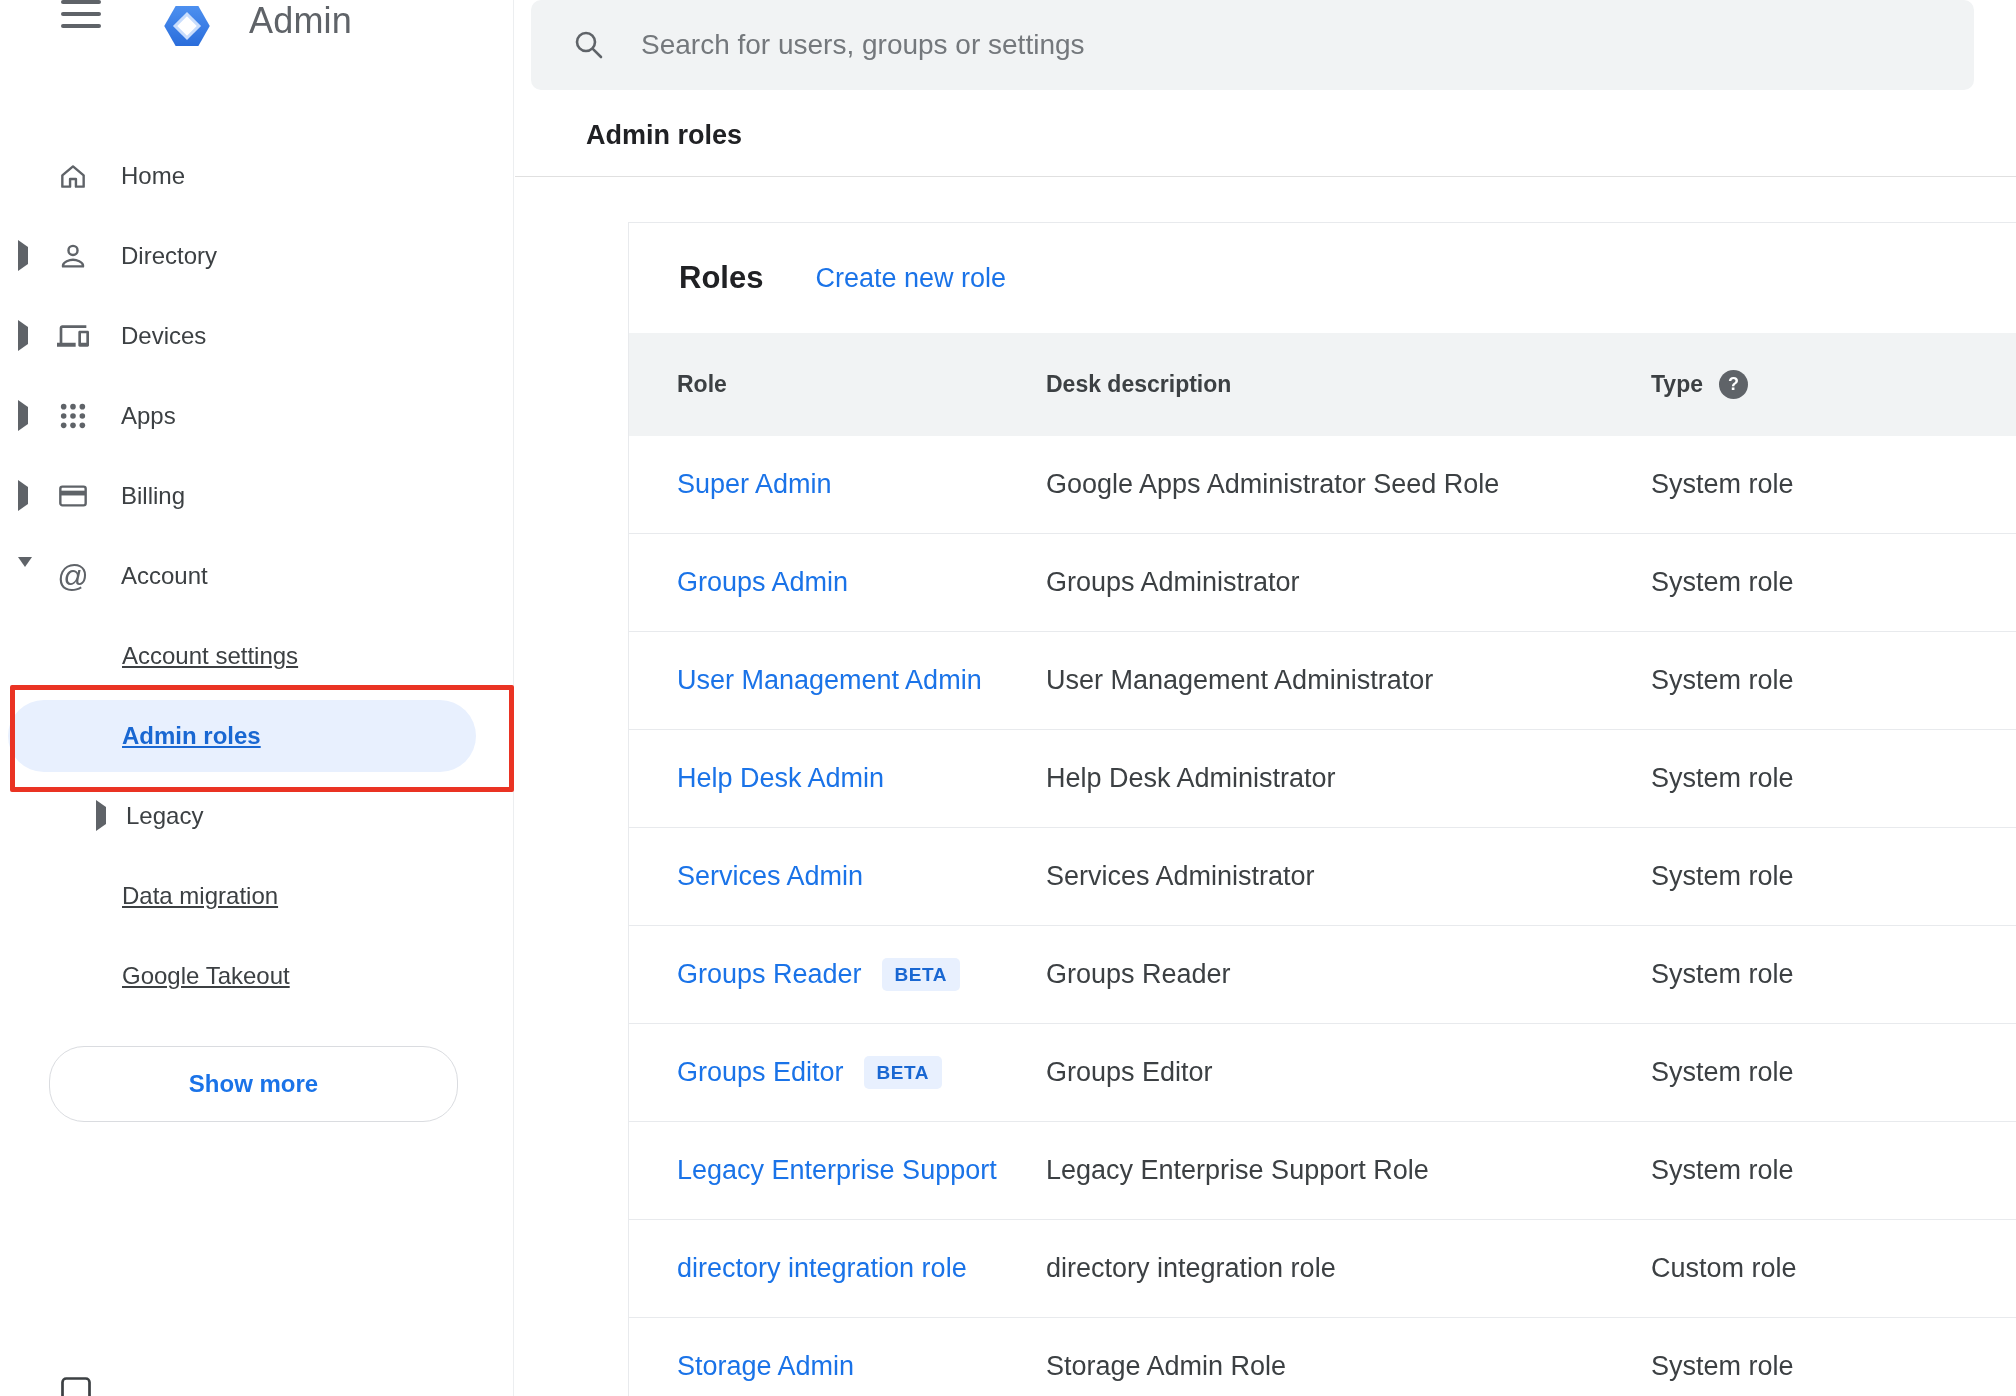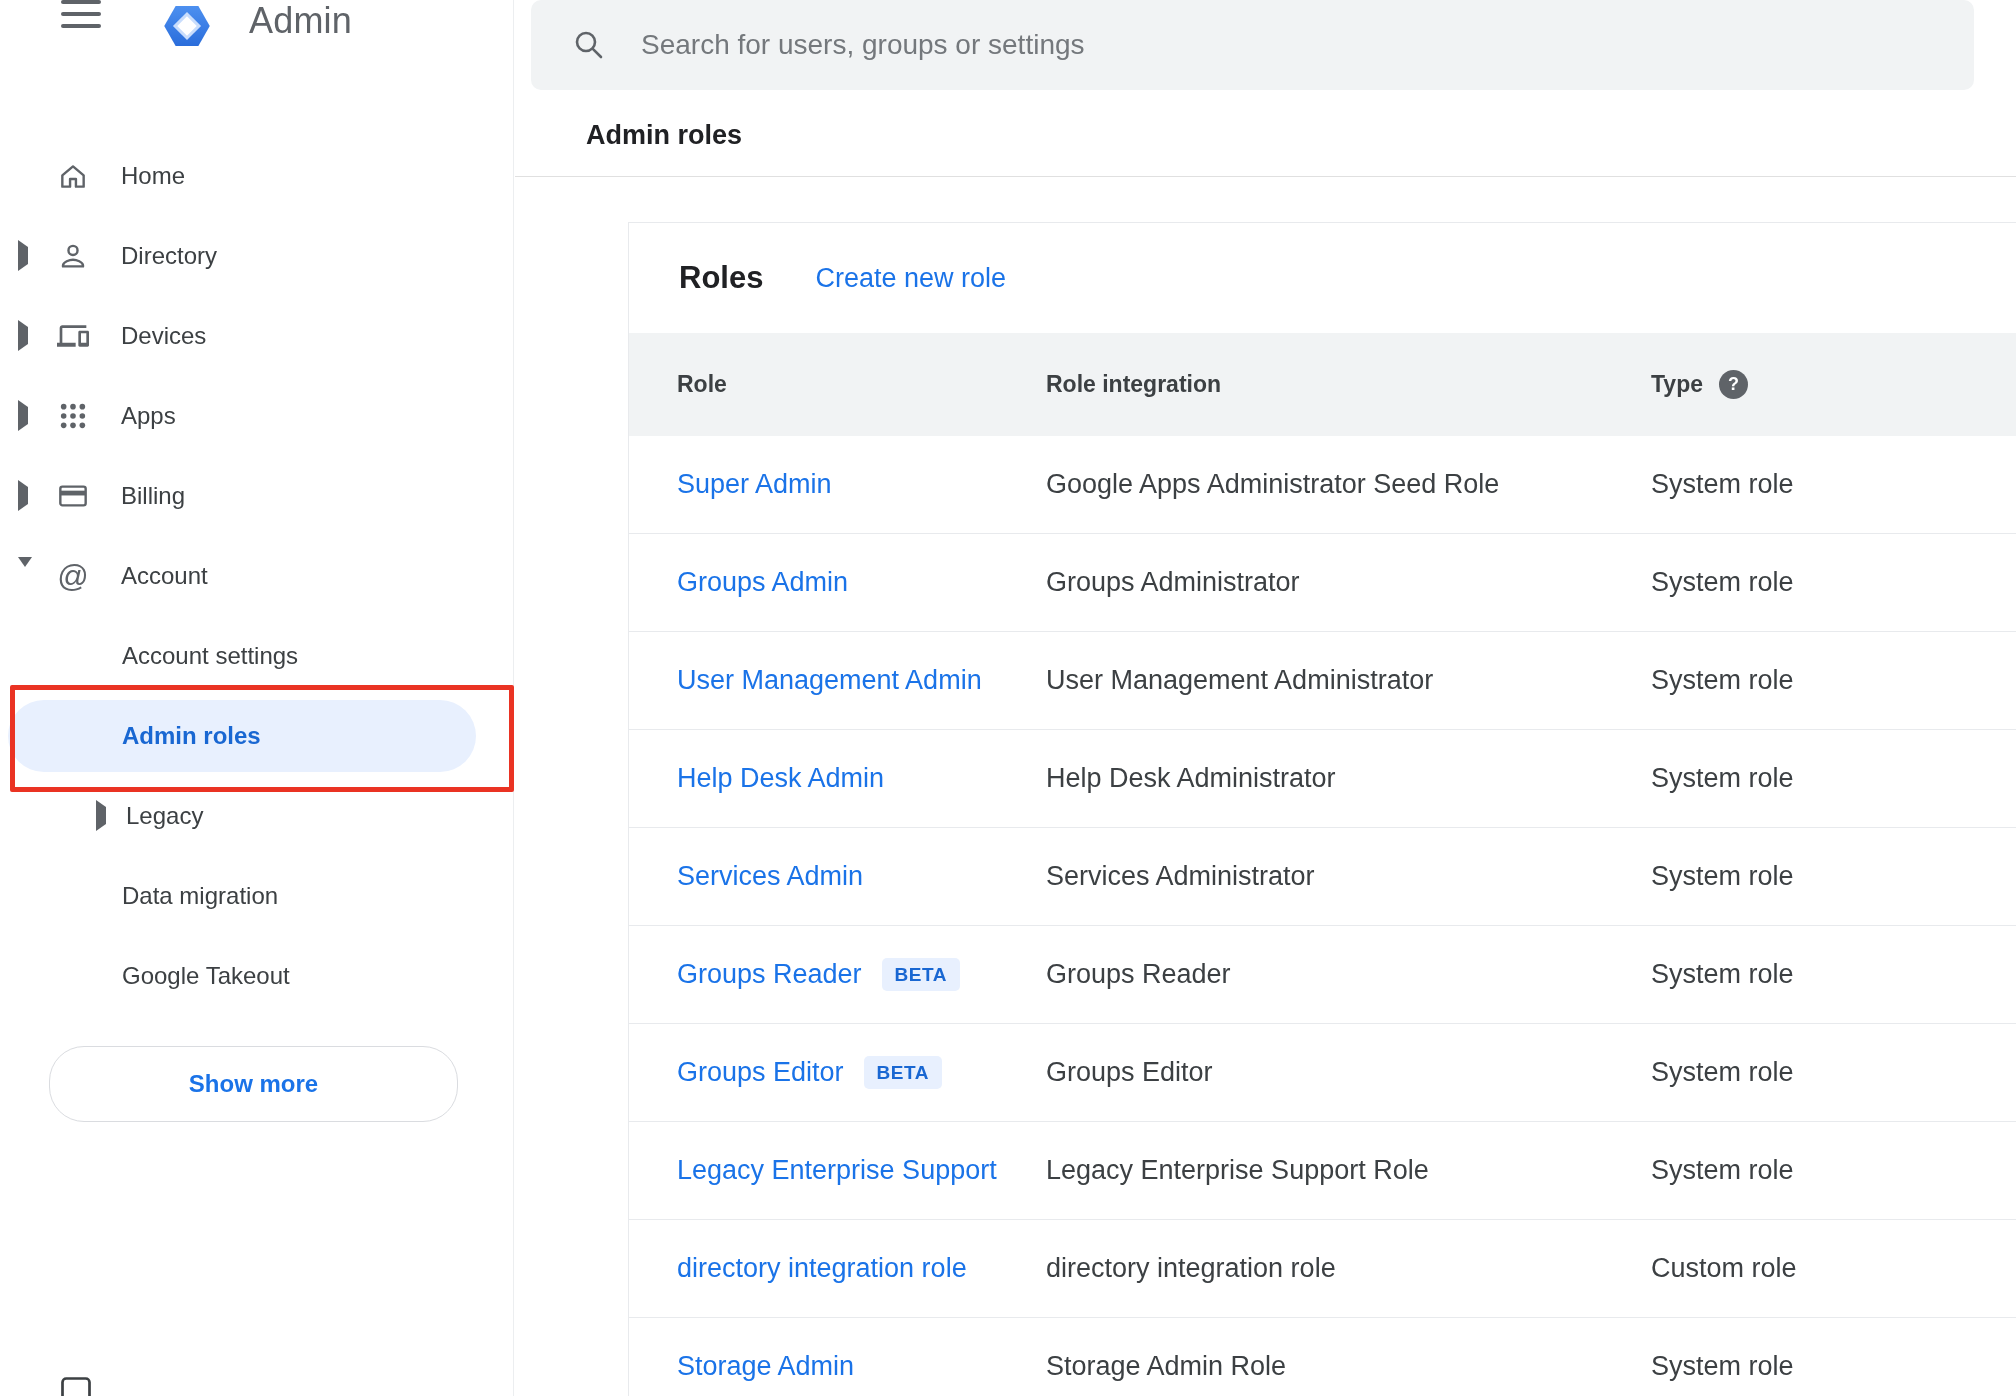--- a/index.html
+++ b/index.html
@@ -30,21 +30,21 @@
 
   .sidebar-nav { position: absolute; left: 0; top: 136px; width: 100%; }
   .nav-item { position: relative; height: 80px; cursor: pointer; }
   .nav-arrow { position: absolute; left: 18px; top: 50%; transform: translateY(-50%); }
   .nav-arrow.indented { left: 96px; }
   .tri-right { width: 0; height: 0; border-top: 7px solid transparent; border-bottom: 7px solid transparent; border-left: 10px solid #5f6368; }
   .tri-down  { width: 0; height: 0; border-left: 7px solid transparent; border-right: 7px solid transparent; border-top: 10px solid #5f6368; }
   .nav-icon { position: absolute; left: 56px; top: 50%; transform: translateY(-50%); width: 34px; height: 34px; display: flex; align-items: center; justify-content: center; }
   .at-glyph { font-size: 31px; color: #5f6368; line-height: 1; }
   .nav-label { position: absolute; left: 121px; top: 50%; transform: translateY(-50%); font-size: 24px; color: #3c4043; white-space: nowrap; }
-  .nav-label.child-indent { left: 122px; }
+  .nav-label.child-indent { left: 122px; text-decoration: underline; }
 
   .nav-item.selected .pill {
     position: absolute; left: 8px; top: 4px; width: 468px; height: 72px;
     background: #e8f0fe; border-radius: 36px;
   }
   .nav-item.selected .nav-label { color: #1967d2; font-weight: 700; }
 
   .annotation-box {
     position: absolute; left: 10px; top: 685px; width: 504px; height: 107px;
     border: 5px solid #ea3323; border-radius: 2px;
@@ -266,21 +266,21 @@
 
 <div class="roles-card">
 
   <div class="card-header">
     <span class="card-title">Roles</span>
     <a class="create-link">Create new role</a>
   </div>
 
   <div class="thead">
     <span class="th first">Role</span>
-    <span class="th">Role integration</span>
+    <span class="th">Desk description</span>
     <span class="th type-th">
       <span>Type</span>
       <span class="help-icon">?</span>
     </span>
   </div>
 
   <div>
       <div class="trow">
         <div class="cell role-cell">
           <a class="role-link">Super Admin</a>

